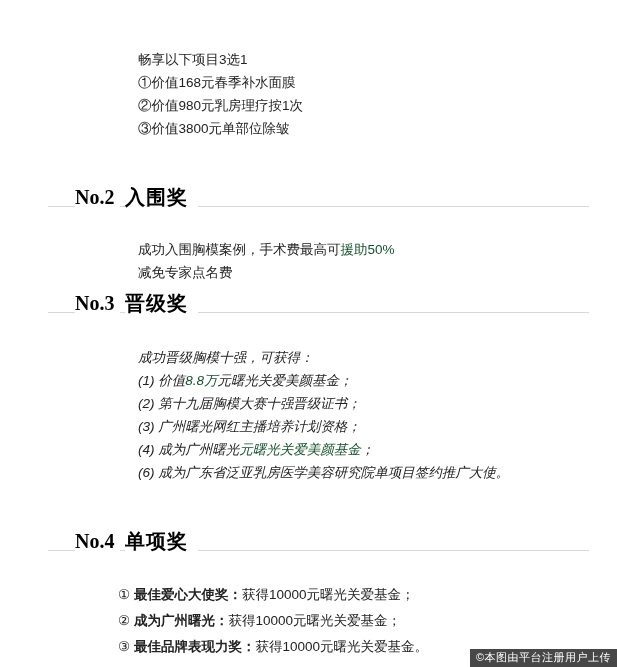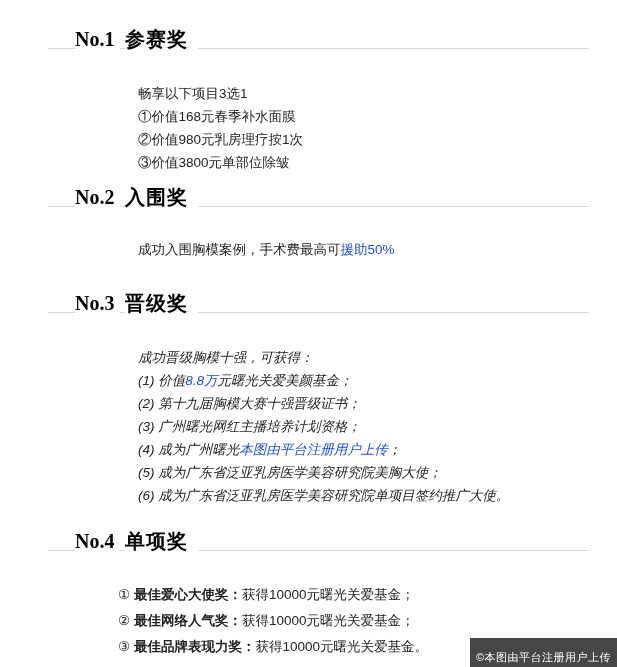--- a/index.html
+++ b/index.html
@@ -70,21 +70,21 @@
     color: #232323;
   }
   .body .line {
     white-space: nowrap;
   }
   .indent-list .line {
     padding-left: 0px;
     font-style: italic;
   }
   .hl {
-    color: #1d4ed8;
+    color: #14532d;
   }
   .bold {
     font-weight: bold;
     text-align: center;
   }
   .body-4 {
     padding-left: 118px;
     font-size: 13.5px;
     line-height: 26px;
   }
@@ -92,80 +92,75 @@
     font-size: 13.5px;
   }
   .footer-badge {
     position: absolute;
     right: 0;
     bottom: 0;
     background: rgba(0,0,0,0.72);
     color: #ffffff;
     font-size: 11px;
     line-height: 16px;
-    padding: 11px 6px 2px 6px;
+    padding: 0 6px 2px 6px;
     letter-spacing: 0.5px;
     white-space: nowrap;
   }
 </style>
 </head>
 <body>
 
 <div class="page">
 
   <div class="section" style="top:26px;">
-    <div class="sec-head">
-      <div class="rule"></div>
-      <span class="no">No.1</span>
-      <span class="title">参赛奖</span>
-    </div>
     <div class="body" style="margin-top:22px;">
       <div class="line">畅享以下项目3选1</div>
       <div class="line">①价值168元春季补水面膜</div>
       <div class="line">②价值980元乳房理疗按1次</div>
       <div class="line">③价值3800元单部位除皱</div>
     </div>
   </div>
 
   <div class="section" style="top:184px;">
     <div class="sec-head">
       <div class="rule"></div>
       <span class="no">No.2</span>
       <span class="title">入围奖</span>
     </div>
     <div class="body" style="margin-top:20px;">
       <div class="line"><span>成功入围胸模案例，手术费最高可</span><span class="hl">援助50%</span></div>
+      <div class="line">减免专家点名费</div>
     </div>
   </div>
 
   <div class="section" style="top:290px;">
     <div class="sec-head">
       <div class="rule"></div>
       <span class="no">No.3</span>
       <span class="title">晋级奖</span>
     </div>
     <div class="body indent-list" style="margin-top:22px;">
       <div class="line">成功晋级胸模十强，可获得：</div>
       <div class="line"><span>(1)</span>&nbsp;<span>价值</span><span class="hl">8.8万</span><span>元曙光关爱美颜基金；</span></div>
       <div class="line"><span>(2)</span>&nbsp;<span>第十九届胸模大赛十强晋级证书；</span></div>
       <div class="line"><span>(3)</span>&nbsp;<span>广州曙光网红主播培养计划资格；</span></div>
-      <div class="line"><span>(4)</span>&nbsp;<span>成为广州曙光</span><span class="hl">本图由平台注册用户上传</span><span>；</span></div>
-      <div class="line"><span>(5)</span>&nbsp;<span>成为广东省泛亚乳房医学美容研究院美胸大使；</span></div>
+      <div class="line"><span>(4)</span>&nbsp;<span>成为广州曙光</span><span class="hl">元曙光关爱美颜基金</span><span>；</span></div>
       <div class="line"><span>(6)</span>&nbsp;<span>成为广东省泛亚乳房医学美容研究院单项目签约推广大使。</span></div>
     </div>
   </div>
 
   <div class="section" style="top:528px;">
     <div class="sec-head">
       <div class="rule"></div>
       <span class="no">No.4</span>
       <span class="title">单项奖</span>
     </div>
     <div class="body body-4" style="margin-top:20px;">
       <div class="line"><span class="num">①</span>&nbsp;<span class="bold">最佳爱心大使奖：</span><span>获得10000元曙光关爱基金；</span></div>
-      <div class="line"><span class="num">②</span>&nbsp;<span class="bold">最佳网络人气奖：</span><span>获得10000元曙光关爱基金；</span></div>
+      <div class="line"><span class="num">②</span>&nbsp;<span class="bold">成为广州曙光：</span><span>获得10000元曙光关爱基金；</span></div>
       <div class="line"><span class="num">③</span>&nbsp;<span class="bold">最佳品牌表现力奖：</span><span>获得10000元曙光关爱基金。</span></div>
     </div>
   </div>
 
   <div class="footer-badge">©本图由平台注册用户上传</div>
 
 </div>
 
 </body></html>

